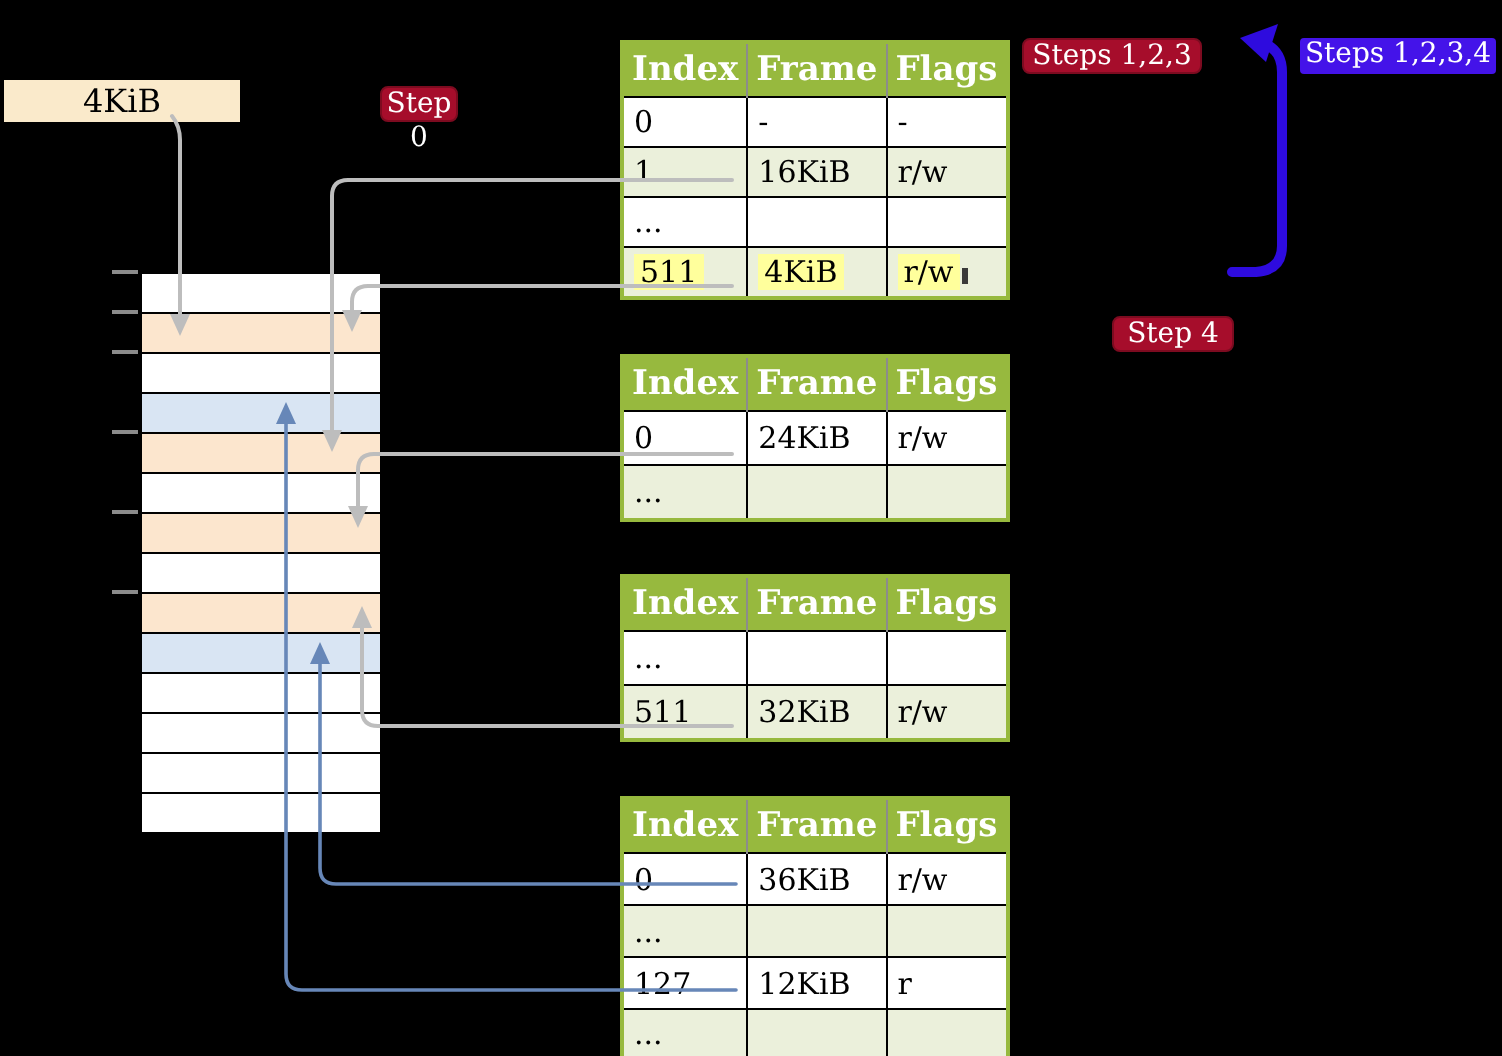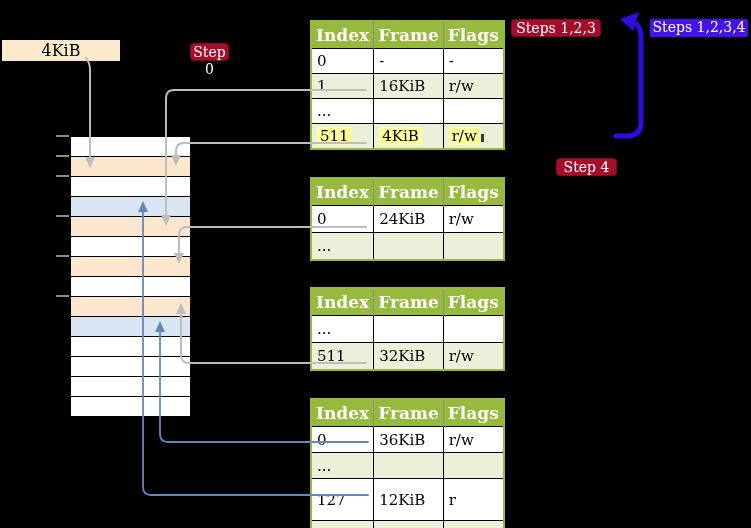--- a/index.html
+++ b/index.html
@@ -181,21 +181,21 @@
           <tr class="white" style="height: 26px;">
             <td>0</td>
             <td>36KiB</td>
             <td>r/w</td>
           </tr>
           <tr class="green" style="height: 26px;">
             <td>...</td>
             <td></td>
             <td></td>
           </tr>
-          <tr class="white" style="height: 42px;">
+          <tr class="white" style="height: 26px;">
             <td>127</td>
             <td>12KiB</td>
             <td>r</td>
           </tr>
           <tr class="green" style="height: 26px;">
             <td>...</td>
             <td></td>
             <td></td>
           </tr>
         </tbody>

